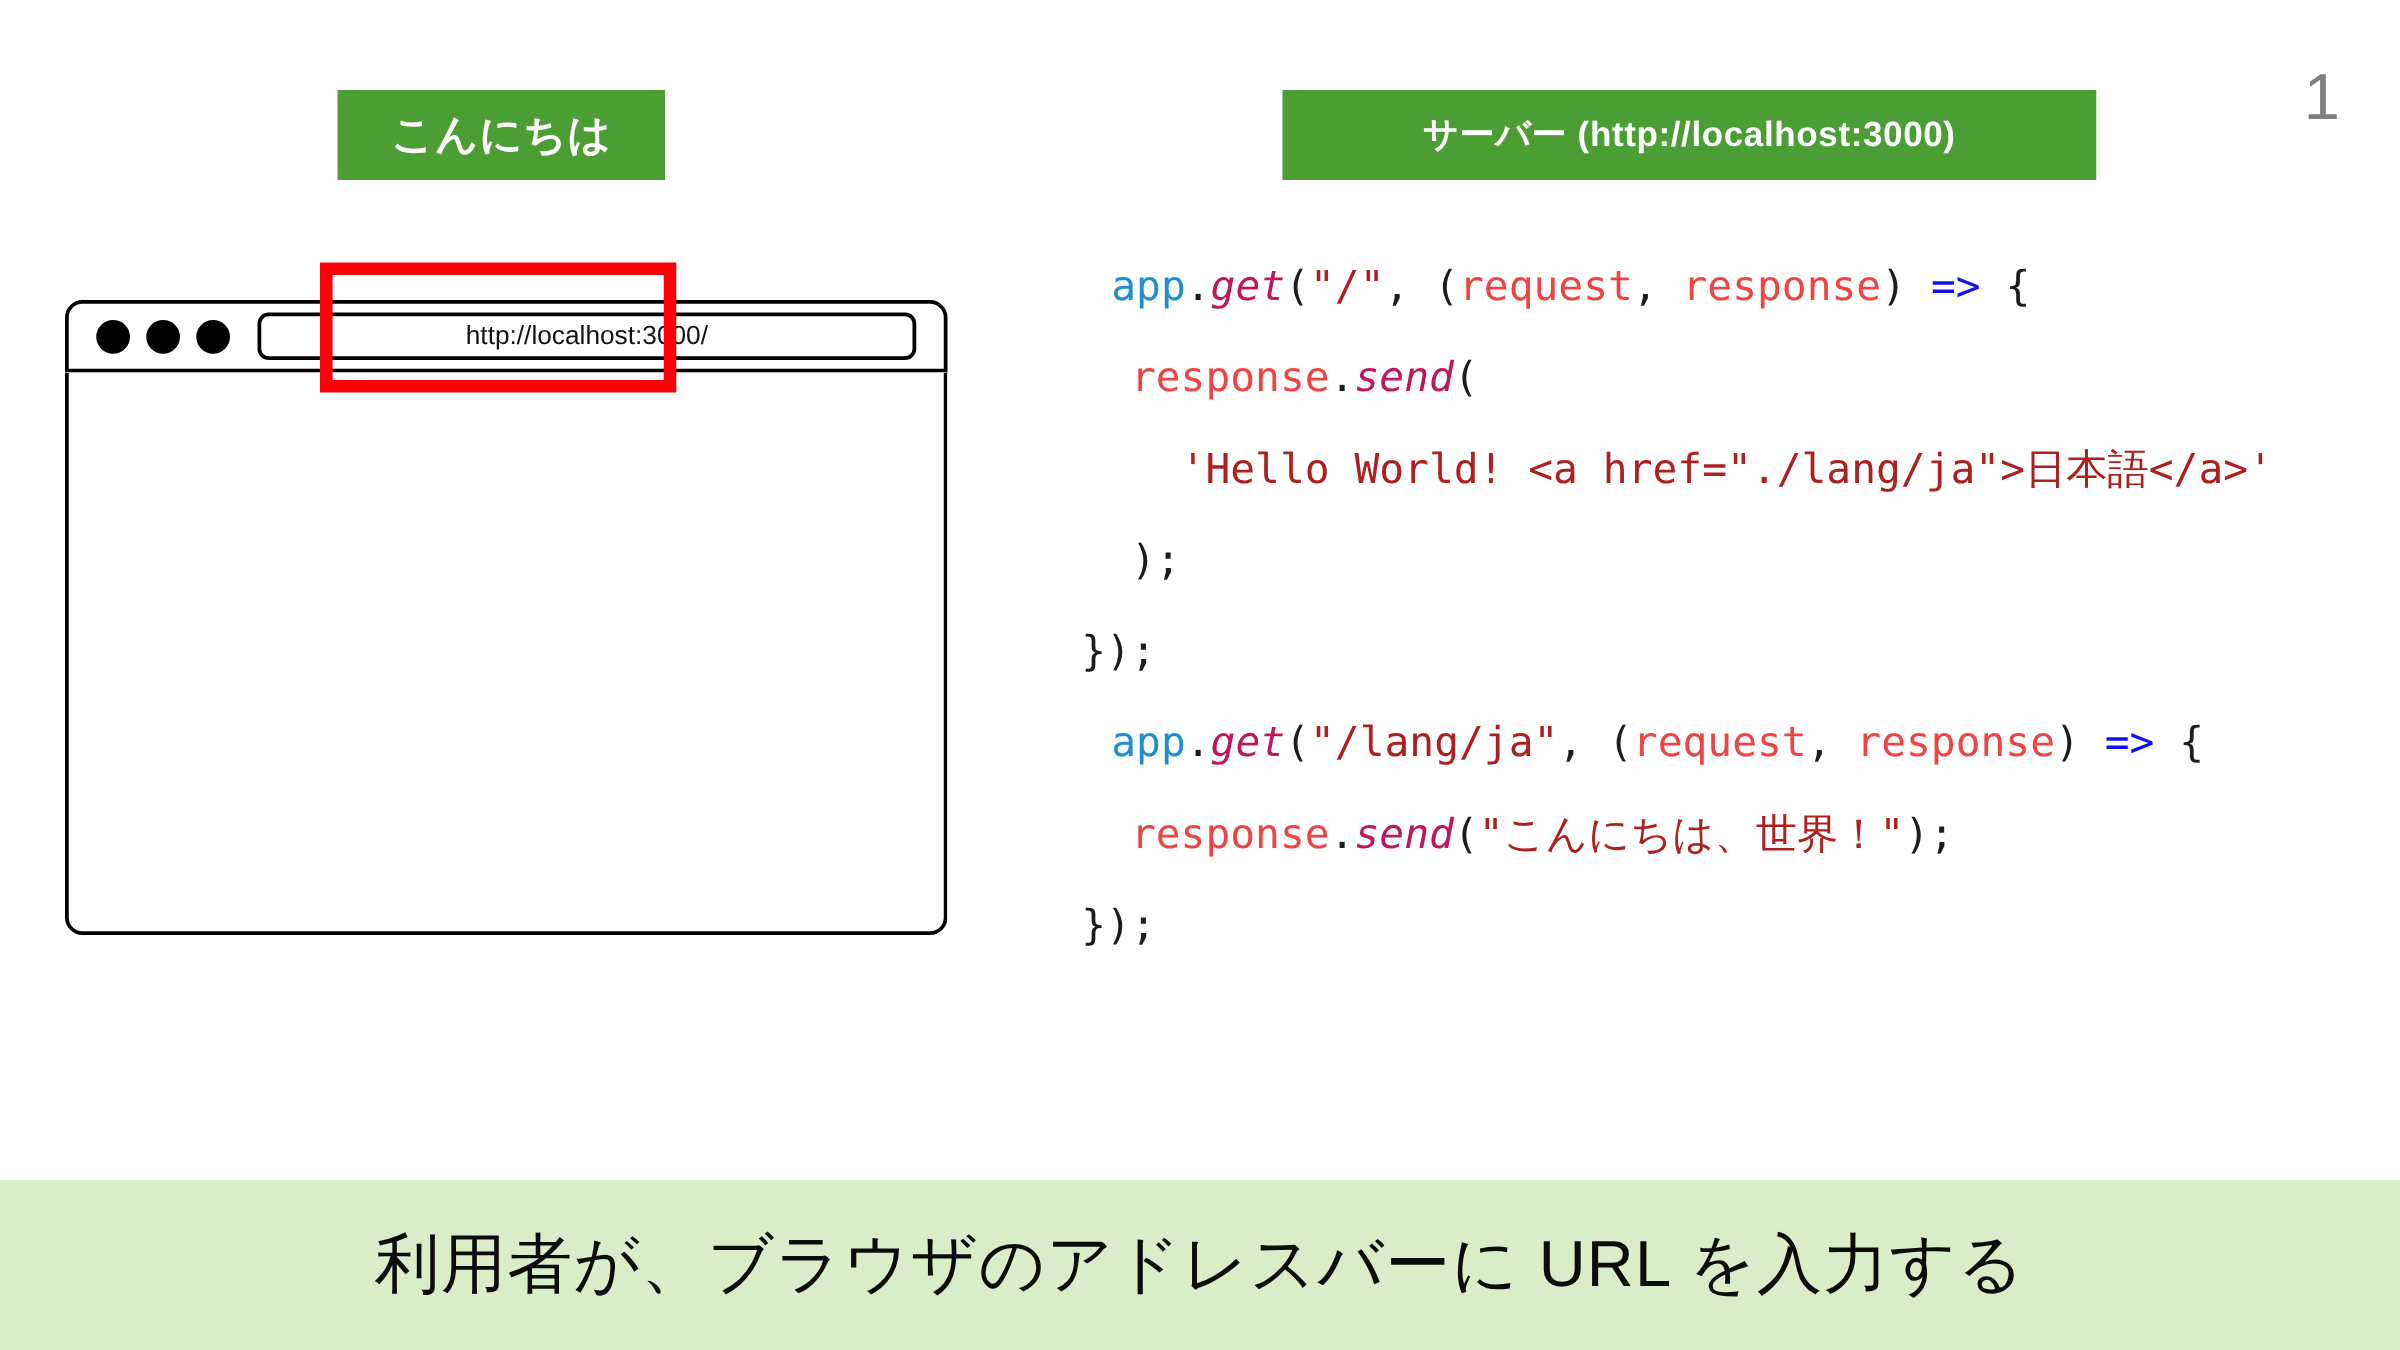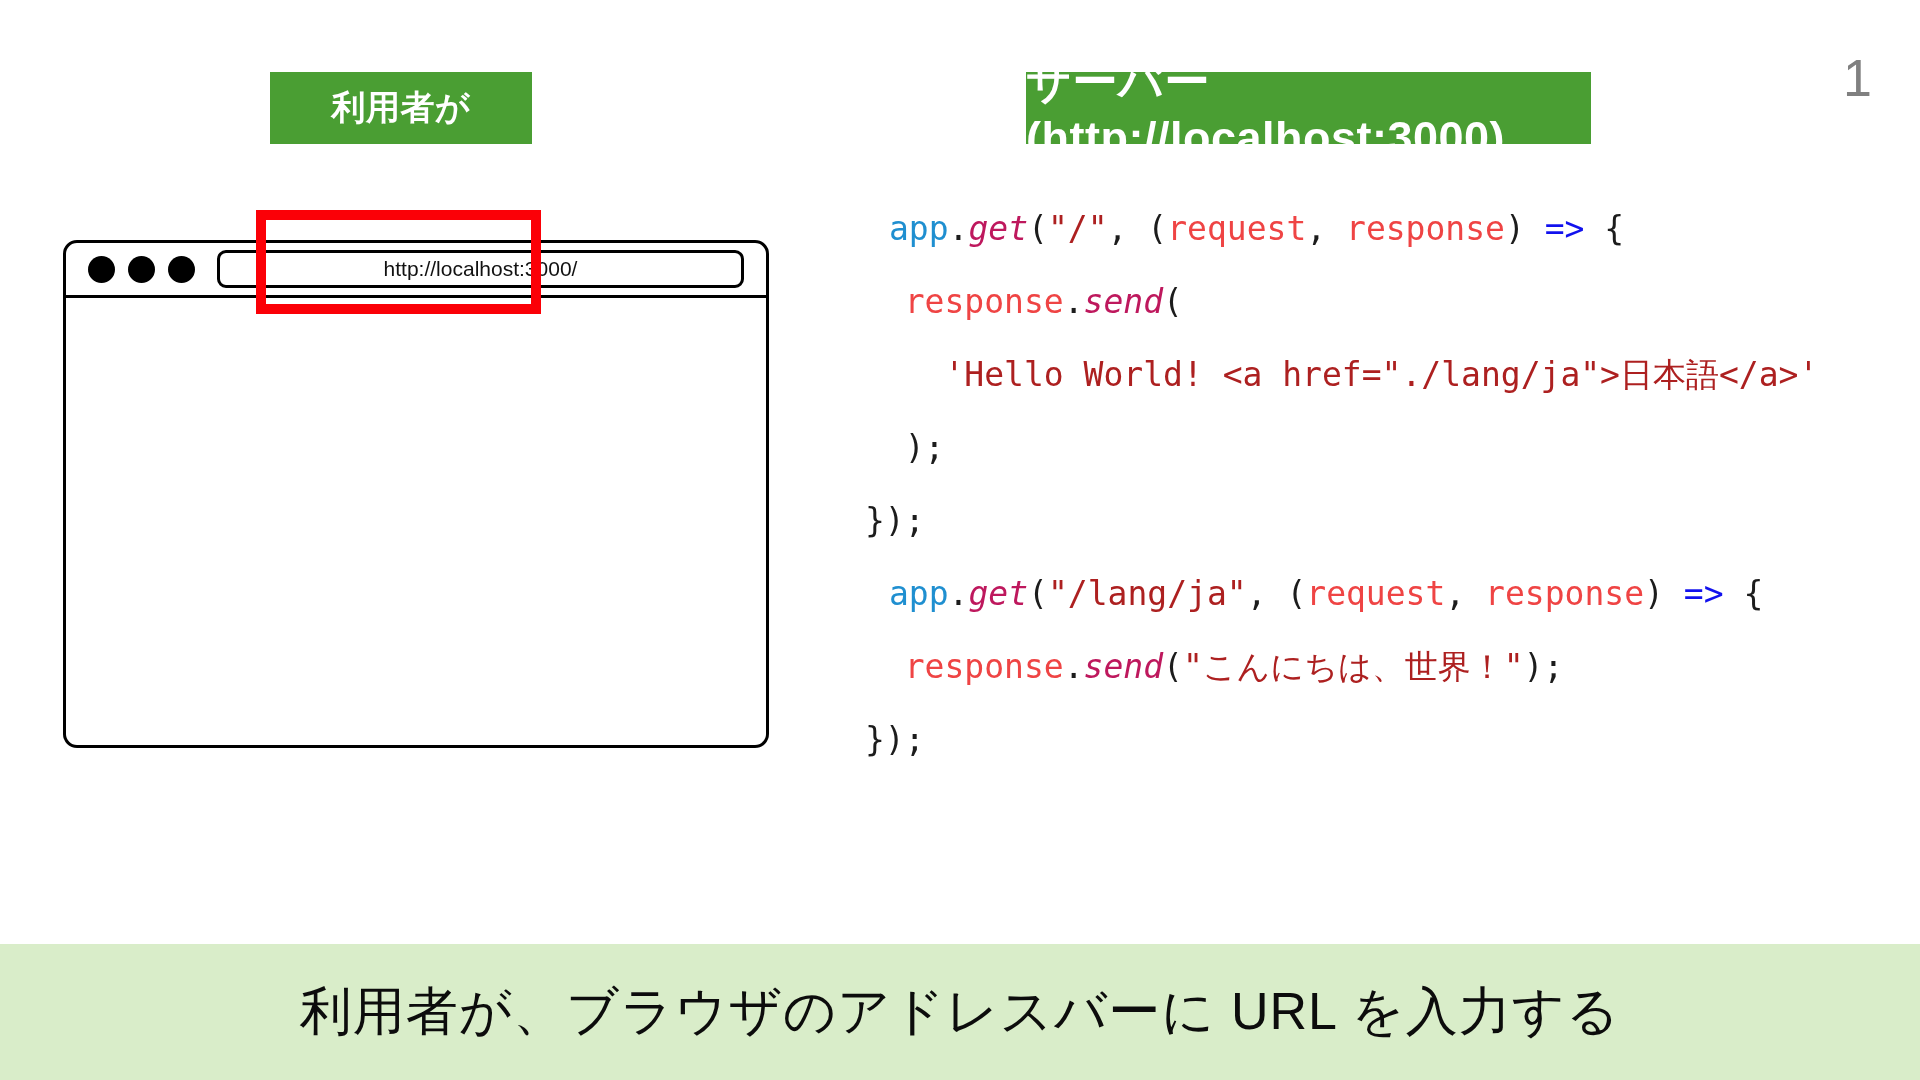--- a/index.html
+++ b/index.html
@@ -41,29 +41,29 @@
   .header-browser {
     left: 270px;
     top: 72px;
     width: 262px;
     height: 72px;
     font-size: 34px;
   }
   .header-server {
     left: 1026px;
     top: 72px;
-    width: 565px;
+    width: 651px;
     height: 72px;
-    font-size: 45px;
+    font-size: 28px;
   }
 
   
   .browser-window {
     position: absolute;
-    left: 63px;
+    left: 52px;
     top: 240px;
     width: 706px;
     height: 448px;
     text-align: center;
   }
   .browser-chrome {
     position: absolute;
     left: 0;
     top: 0;
     width: 706px;
@@ -174,21 +174,21 @@
     letter-spacing: 1px;
     white-space: nowrap;
   }
 </style>
 </head>
 <body>
 
 <div class="page-number">1</div>
 
 <div class="section-header header-browser">
-  <span>利用者が</span>
+  <span>こんにちは</span>
 </div>
 
 <div class="section-header header-server">
   <span>サーバー (http://localhost:3000)</span>
 </div>
 
 <div class="browser-window">
   <div class="browser-chrome">
     <div class="traffic-lights">
       <span class="dot"></span>

